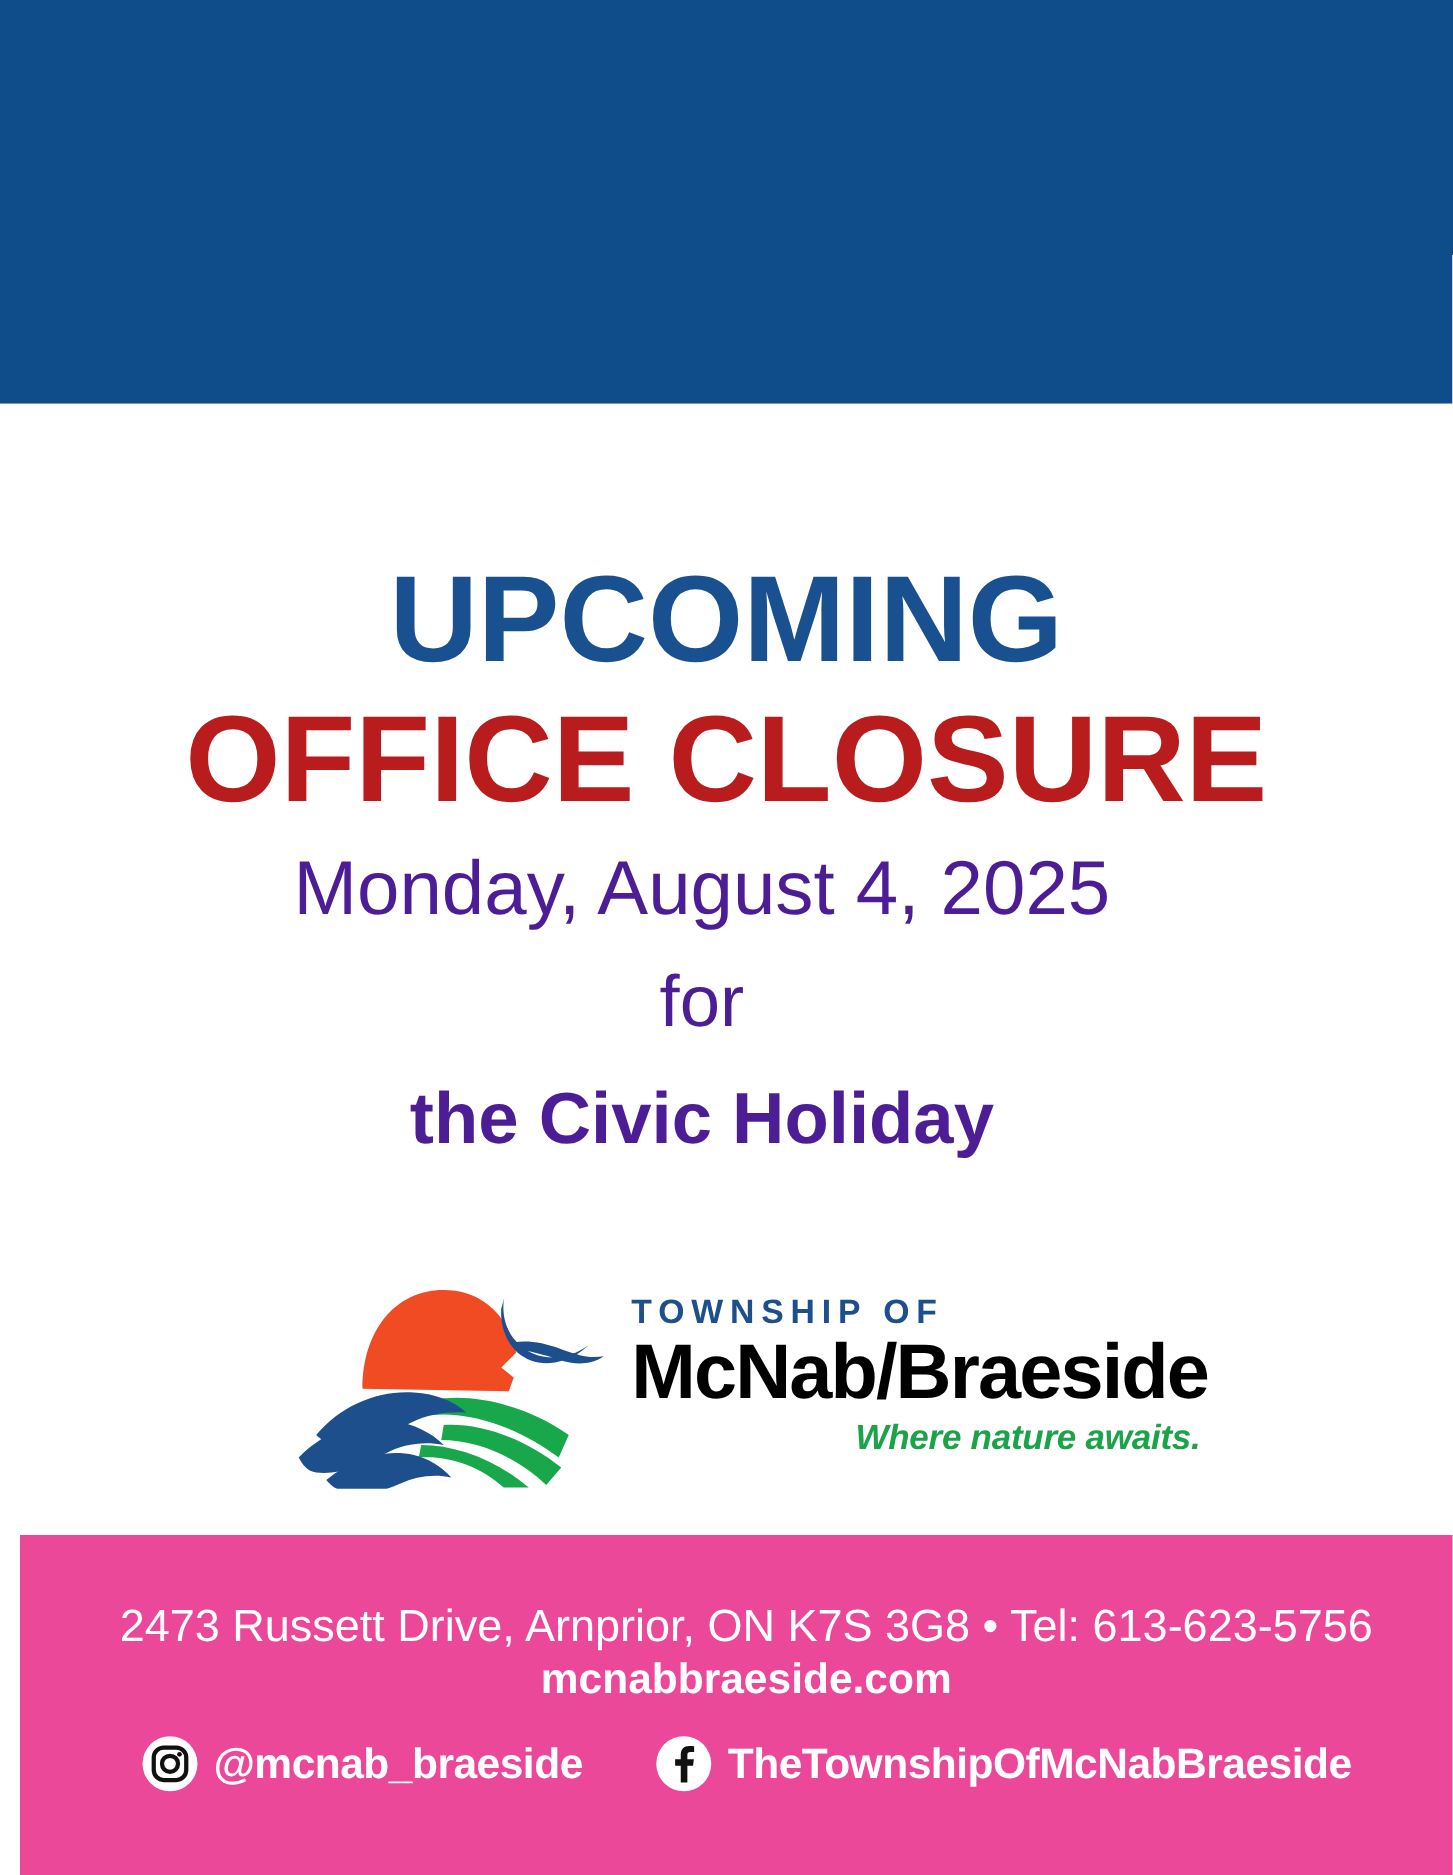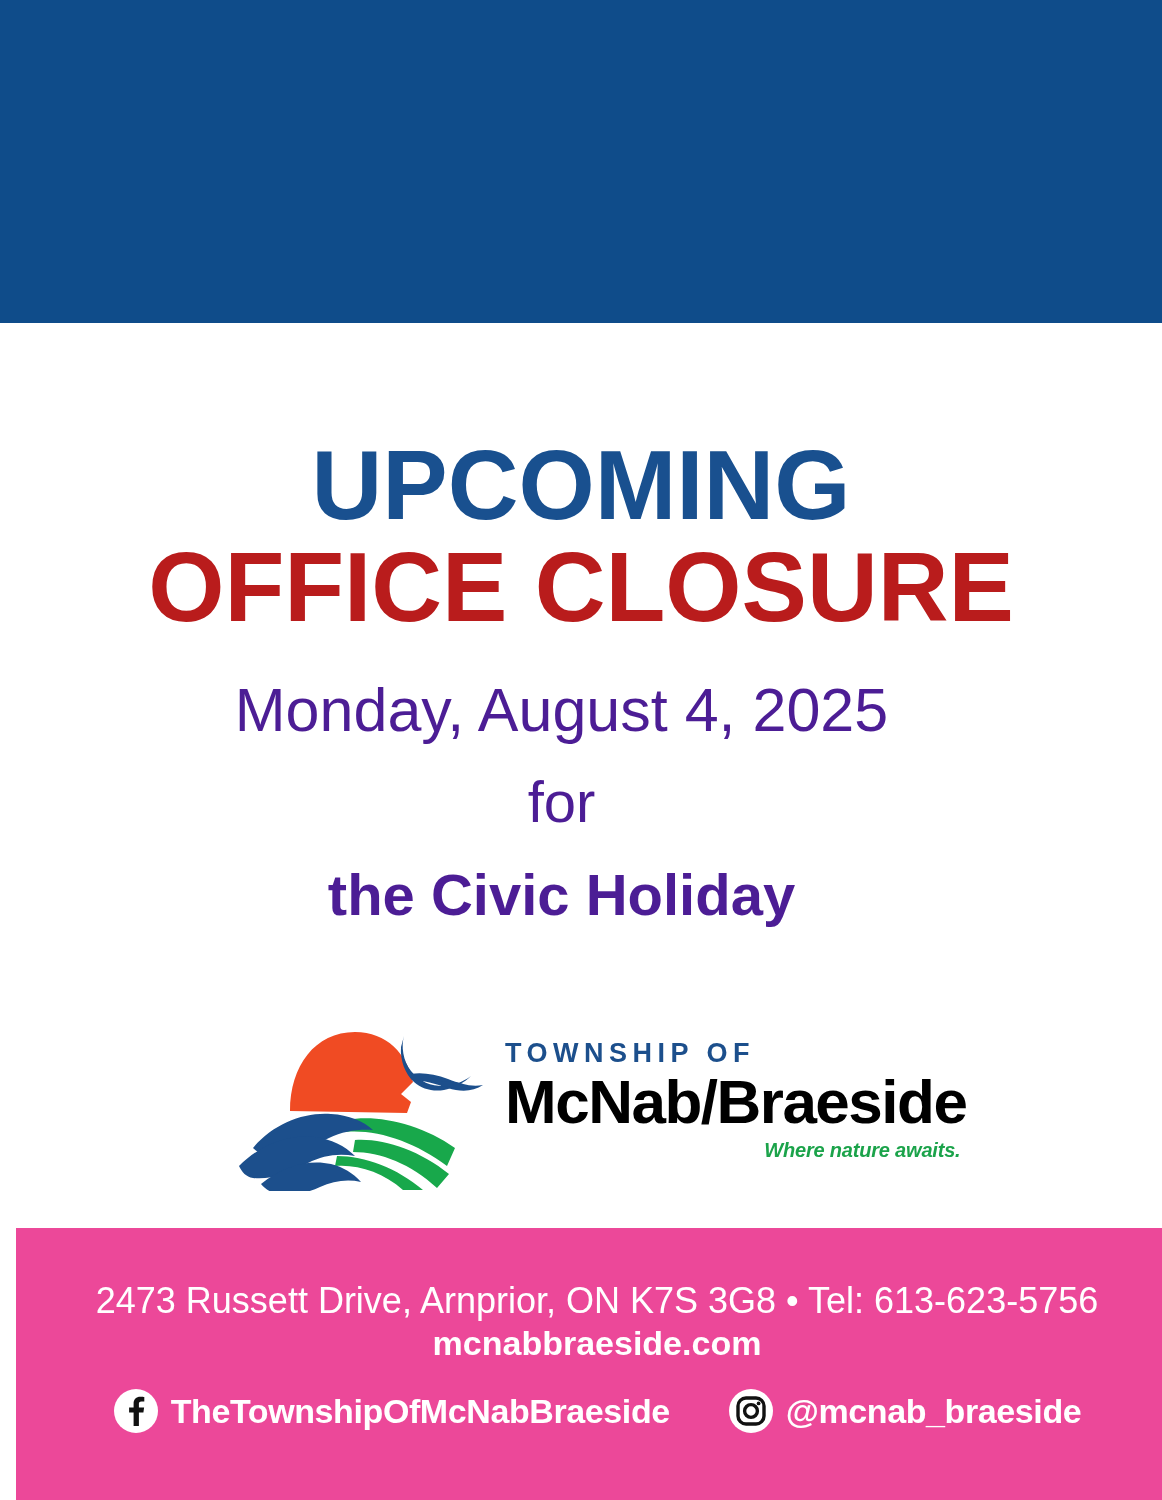--- a/index.html
+++ b/index.html
@@ -41,21 +41,21 @@
     top: 113px;           
     width: 1162px;
     text-align: center;
   }
   .headline-line1 {
     font-size: 98px;
     font-weight: bold;
     color: #19508F;
     letter-spacing: 0px;
     line-height: 1.02;
-    margin: 0;
+    margin: 10px;
     white-space: nowrap;
   }
   .headline-line2 {
     font-size: 98px;
     font-weight: bold;
     color: #b91c1c;
     letter-spacing: 0px;
     line-height: 1.06;
     margin: 0;
     white-space: nowrap;
@@ -123,21 +123,21 @@
   }
   .logo-name {
     font-size: 62px;
     font-weight: bold;
     color: #000000;
     line-height: 1.02;
     letter-spacing: -1.5px;
     margin: 0;
   }
   .logo-tagline {
-    font-size: 20px;
+    font-size: 28px;
     font-style: italic;
     font-weight: bold;
     color: #1BA34A;
     text-align: right;
     line-height: 1;
     margin: 7px 6px 0 0;
     letter-spacing: -0.2px;
   }
 
   
@@ -252,33 +252,33 @@
 
 </div>
 
 <div class="footer-band">
 
   <div class="footer-address">2473 Russett Drive, Arnprior, ON  K7S 3G8  •  Tel: 613-623-5756</div>
 
   <div class="footer-web">mcnabbraeside.com</div>
 
   <div class="footer-social">
-
-    <div class="social-item">
-      <svg class="social-icon" viewBox="0 0 46 46">
-        <circle cx="23" cy="23" r="22" fill="#ffffff"></circle>
-        <path d="M25.9 38V24.6h4.5l0.7-5.2h-5.2v-3.3c0-1.5 0.4-2.5 2.6-2.5h2.8V9c-0.5-0.1-2.1-0.2-4-0.2-4 0-6.7 2.4-6.7 6.9v3.7h-4.5v5.2h4.5V38z" fill="#111111"></path>
-      </svg>
-      <span class="social-label">TheTownshipOfMcNabBraeside</span>
-    </div>
 
     <div class="social-item">
       <svg class="social-icon" viewBox="0 0 46 46">
         <circle cx="23" cy="23" r="22" fill="#ffffff"></circle>
         <rect x="10" y="10" width="26" height="26" rx="8" ry="8" fill="none" stroke="#111111" stroke-width="3.4"></rect>
         <circle cx="23" cy="23" r="6.4" fill="none" stroke="#111111" stroke-width="3.4"></circle>
         <circle cx="30.6" cy="15.4" r="1.9" fill="#111111"></circle>
       </svg>
       <span class="social-label">@mcnab_braeside</span>
     </div>
 
+    <div class="social-item">
+      <svg class="social-icon" viewBox="0 0 46 46">
+        <circle cx="23" cy="23" r="22" fill="#ffffff"></circle>
+        <path d="M25.9 38V24.6h4.5l0.7-5.2h-5.2v-3.3c0-1.5 0.4-2.5 2.6-2.5h2.8V9c-0.5-0.1-2.1-0.2-4-0.2-4 0-6.7 2.4-6.7 6.9v3.7h-4.5v5.2h4.5V38z" fill="#111111"></path>
+      </svg>
+      <span class="social-label">TheTownshipOfMcNabBraeside</span>
+    </div>
+
   </div>
 </div>
 
 </body></html>

